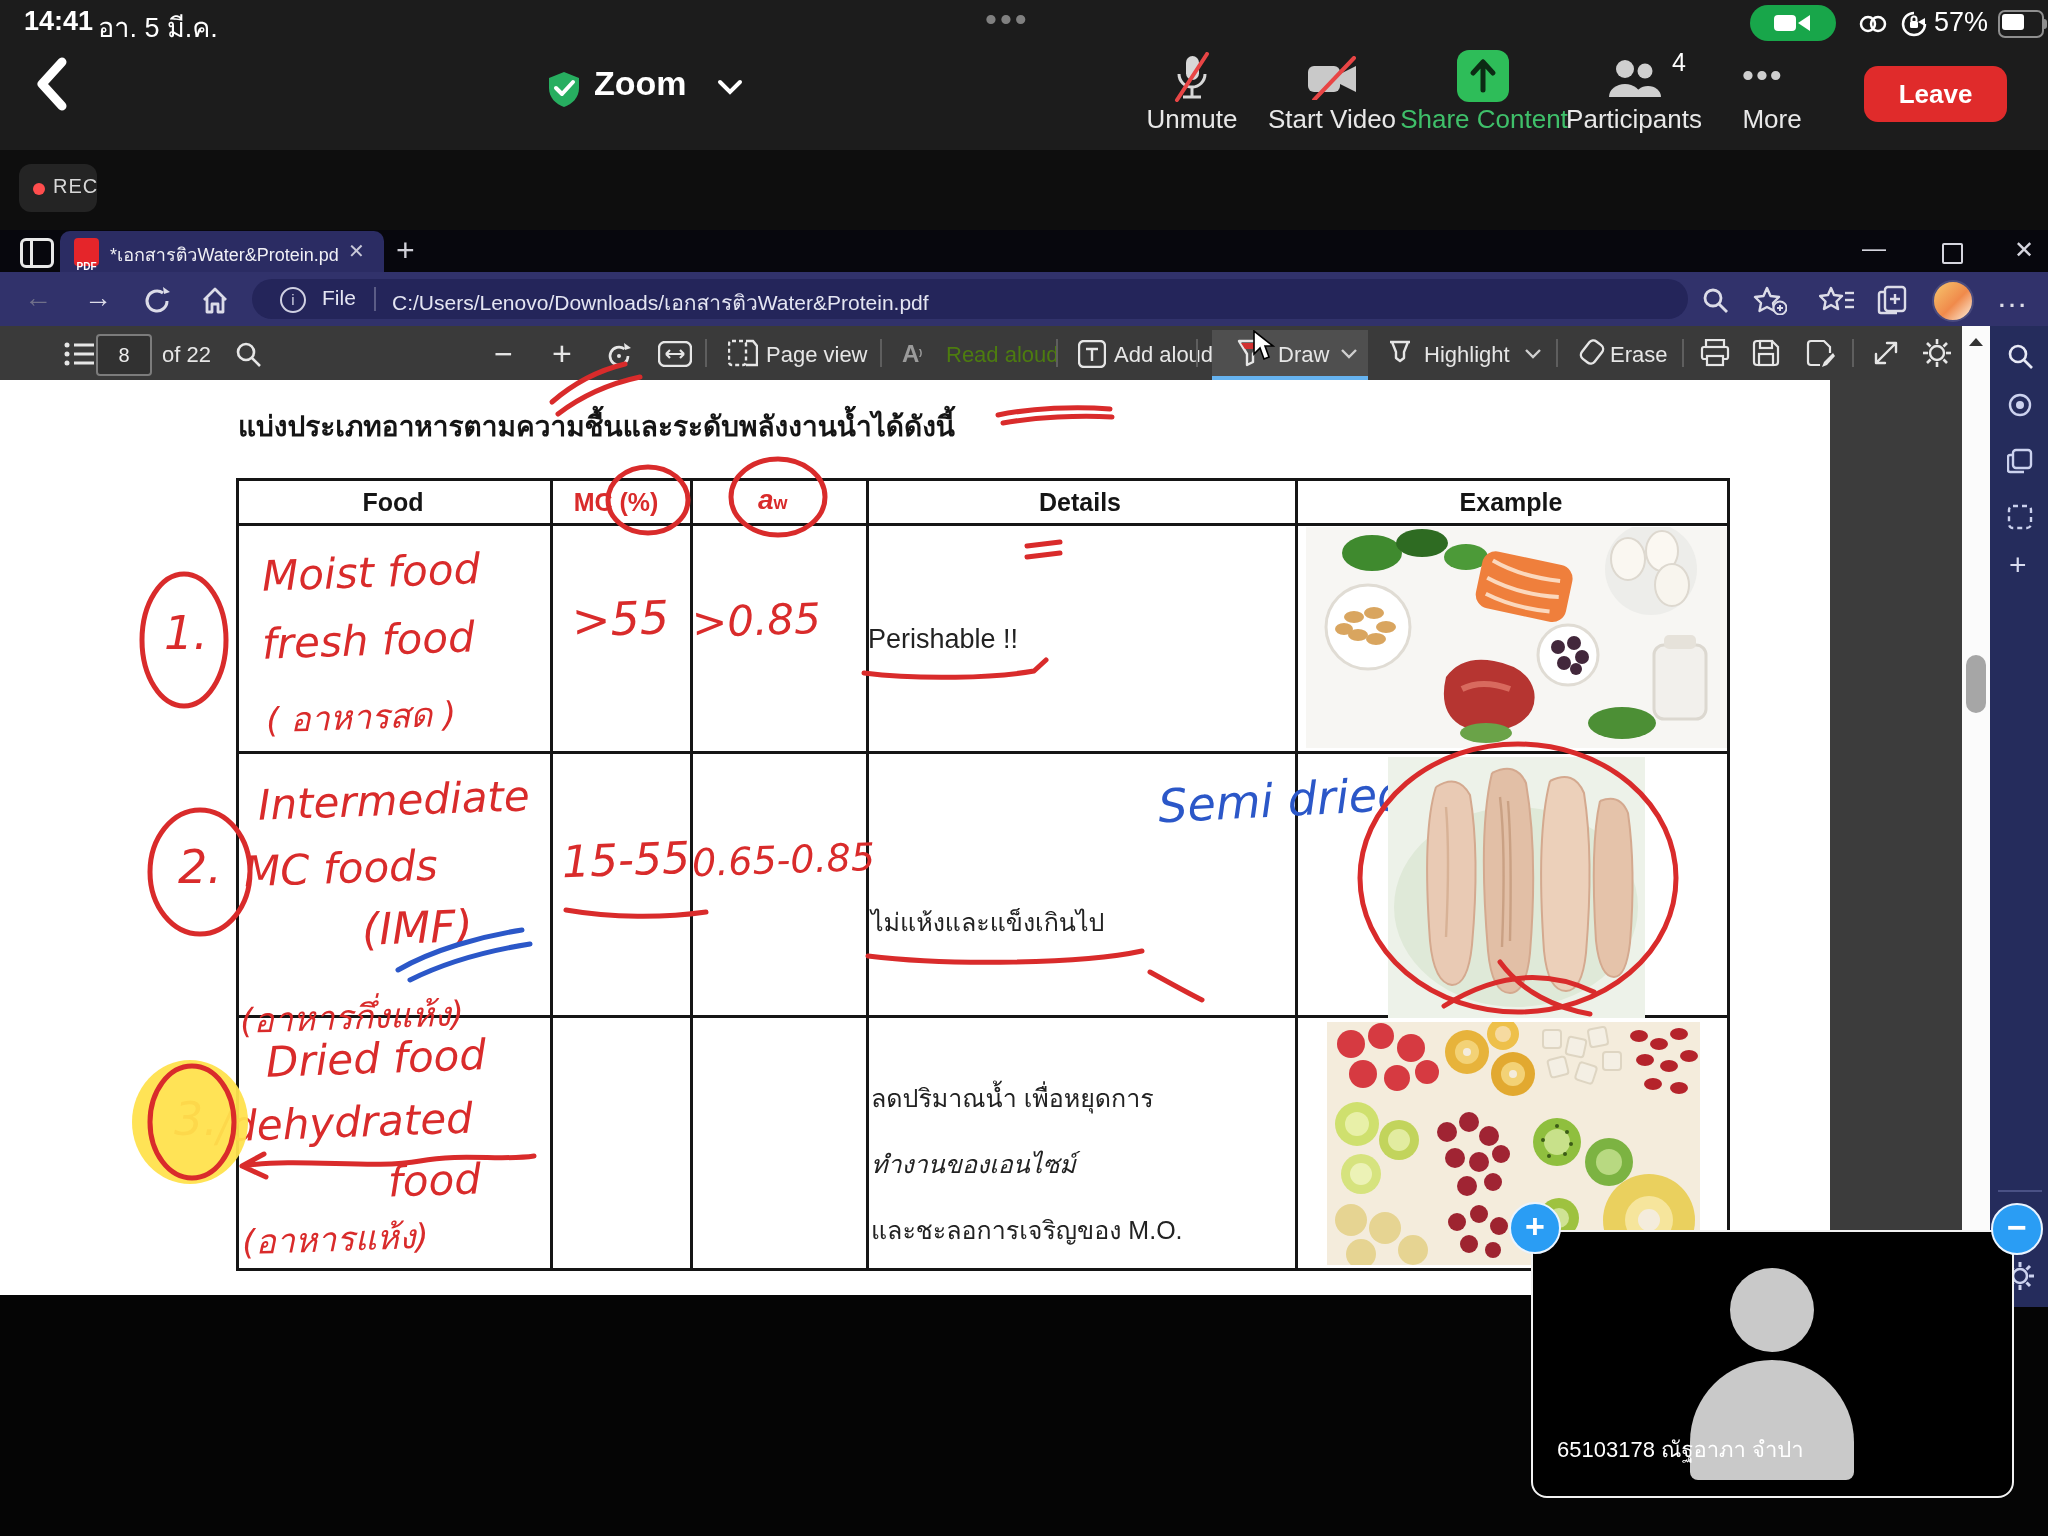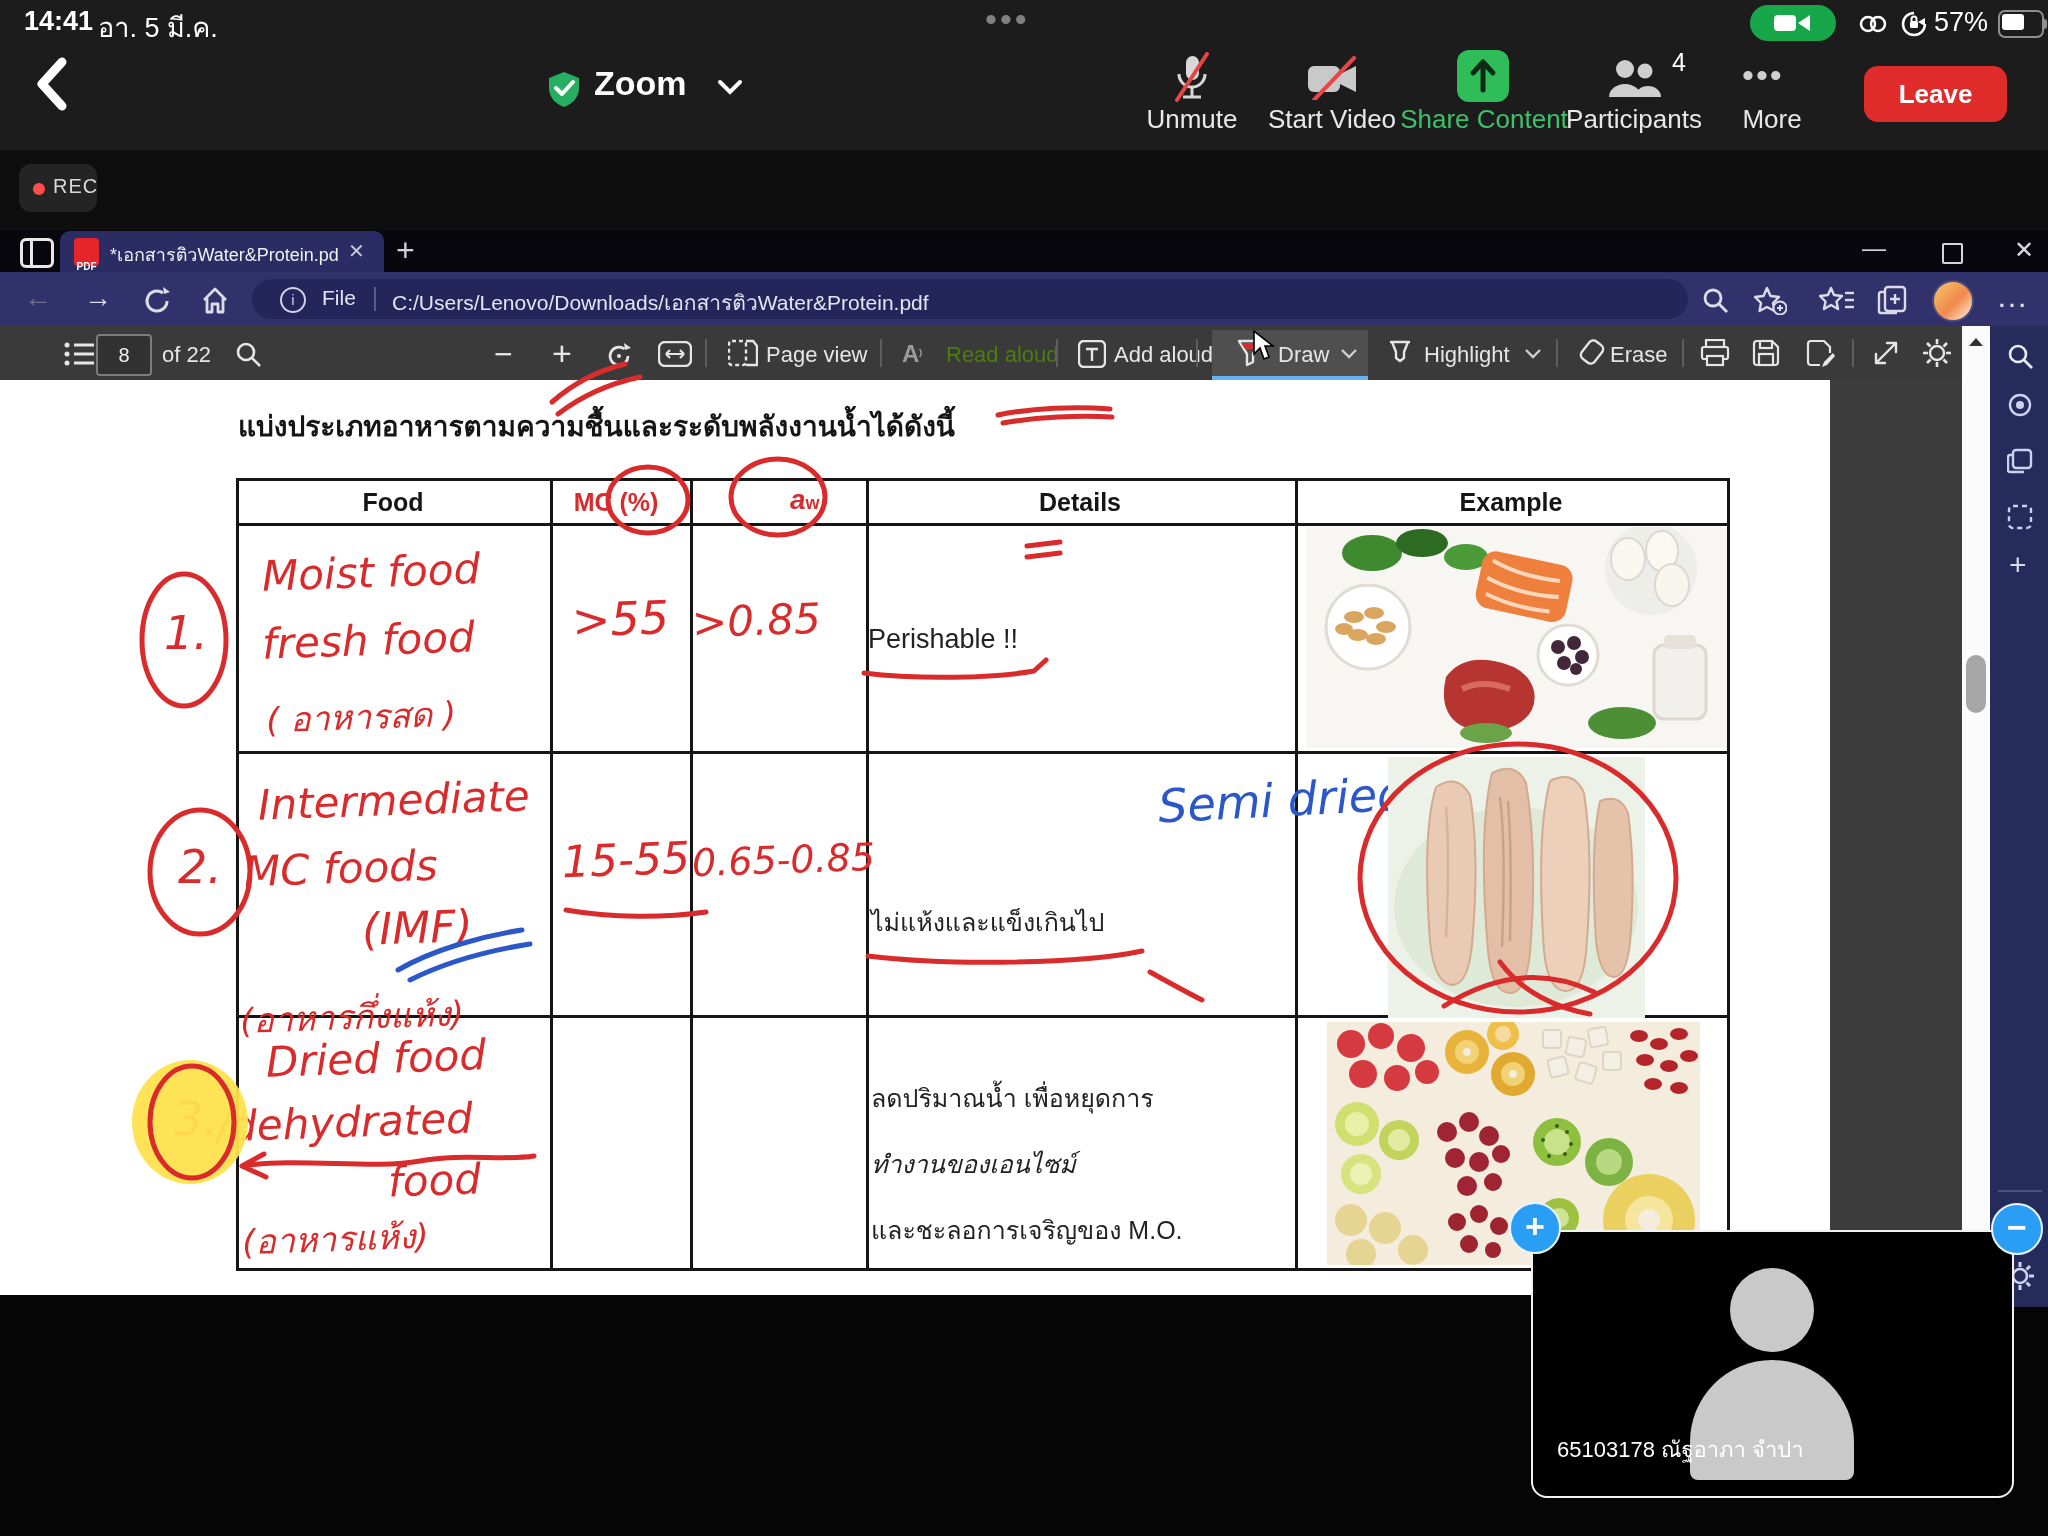--- a/index.html
+++ b/index.html
@@ -408,21 +408,21 @@
   <div class="abs vline" style="left:1295px;top:478px;height:793px;"></div>
   <div class="abs vline" style="left:1727px;top:478px;height:793px;"></div>
   <div class="abs hline" style="left:236px;top:478px;width:1494px;"></div>
   <div class="abs hline" style="left:236px;top:523px;width:1494px;"></div>
   <div class="abs hline" style="left:236px;top:751px;width:1494px;"></div>
   <div class="abs hline" style="left:236px;top:1015px;width:1494px;"></div>
   <div class="abs hline" style="left:236px;top:1268px;width:1494px;"></div>
 
   <div class="abs th" style="left:340px;top:488px;width:106px;">Food</div>
   <div class="abs th" style="left:558px;top:488px;width:116px;color:#d92b2b;">MC (%)</div>
-  <div class="abs" style="left:758px;top:484px;color:#d92b2b;font-weight:bold;margin-left:32px;">
+  <div class="abs" style="left:758px;top:484px;color:#d92b2b;font-weight:bold;">
     <span style="font-size:28px;font-style:italic;">a</span><span style="font-size:18px;">w</span>
   </div>
   <div class="abs th" style="left:1000px;top:488px;width:160px;">Details</div>
   <div class="abs th" style="left:1430px;top:488px;width:162px;">Example</div>
 
   <div class="abs hwnum" style="left:164px;top:606px;">1.</div>
   <div class="abs hw" style="left:262px;top:548px;font-size:42px;">Moist food</div>
   <div class="abs hw" style="left:262px;top:616px;font-size:42px;">fresh food</div>
   <div class="abs hw" style="left:266px;top:690px;font-size:34px;">( อาหารสด )</div>
   <div class="abs hw" style="left:572px;top:592px;font-size:46px;">&gt;55</div>

